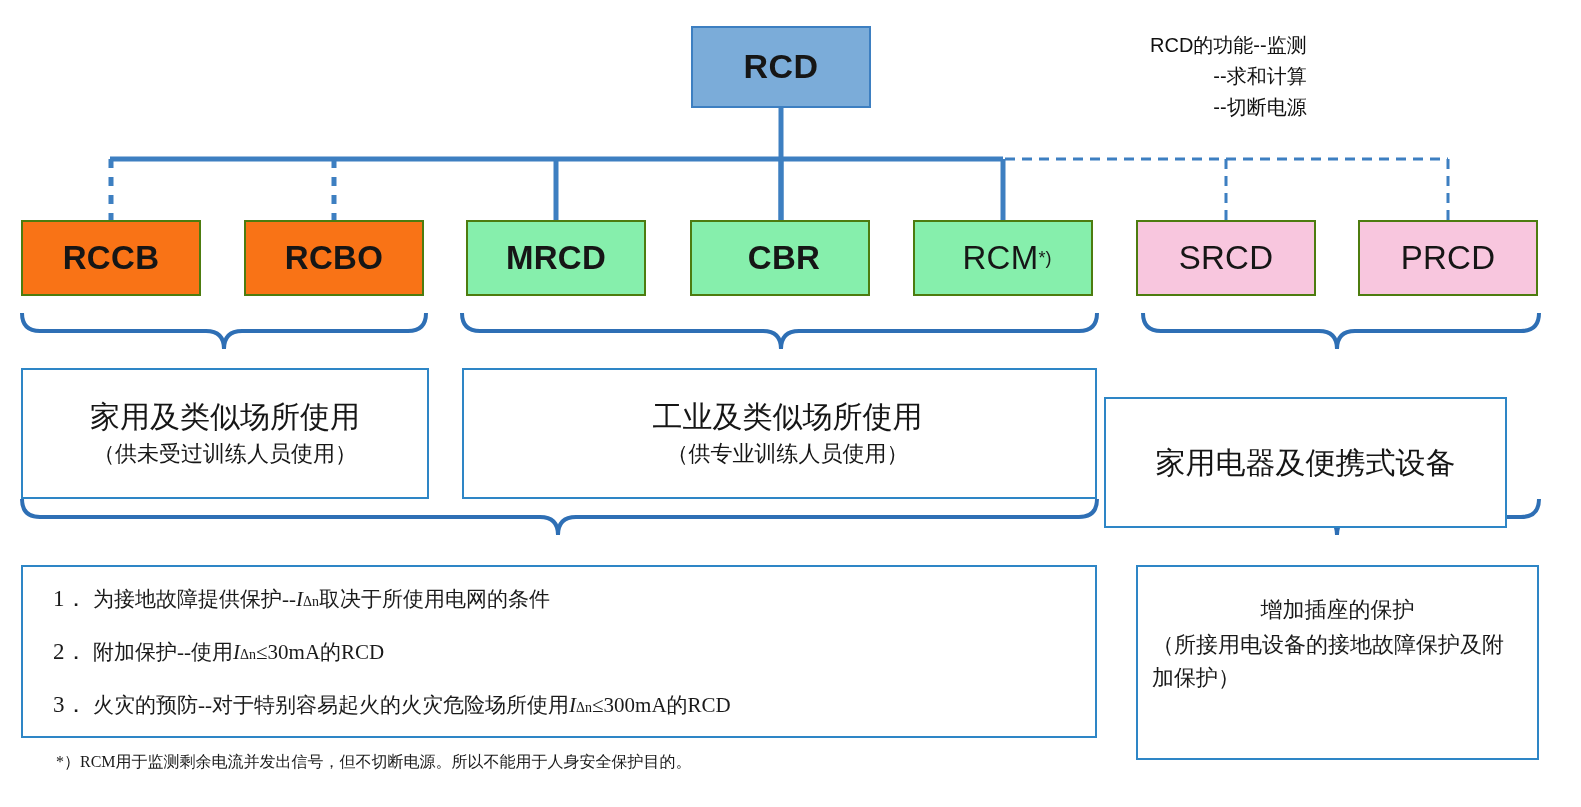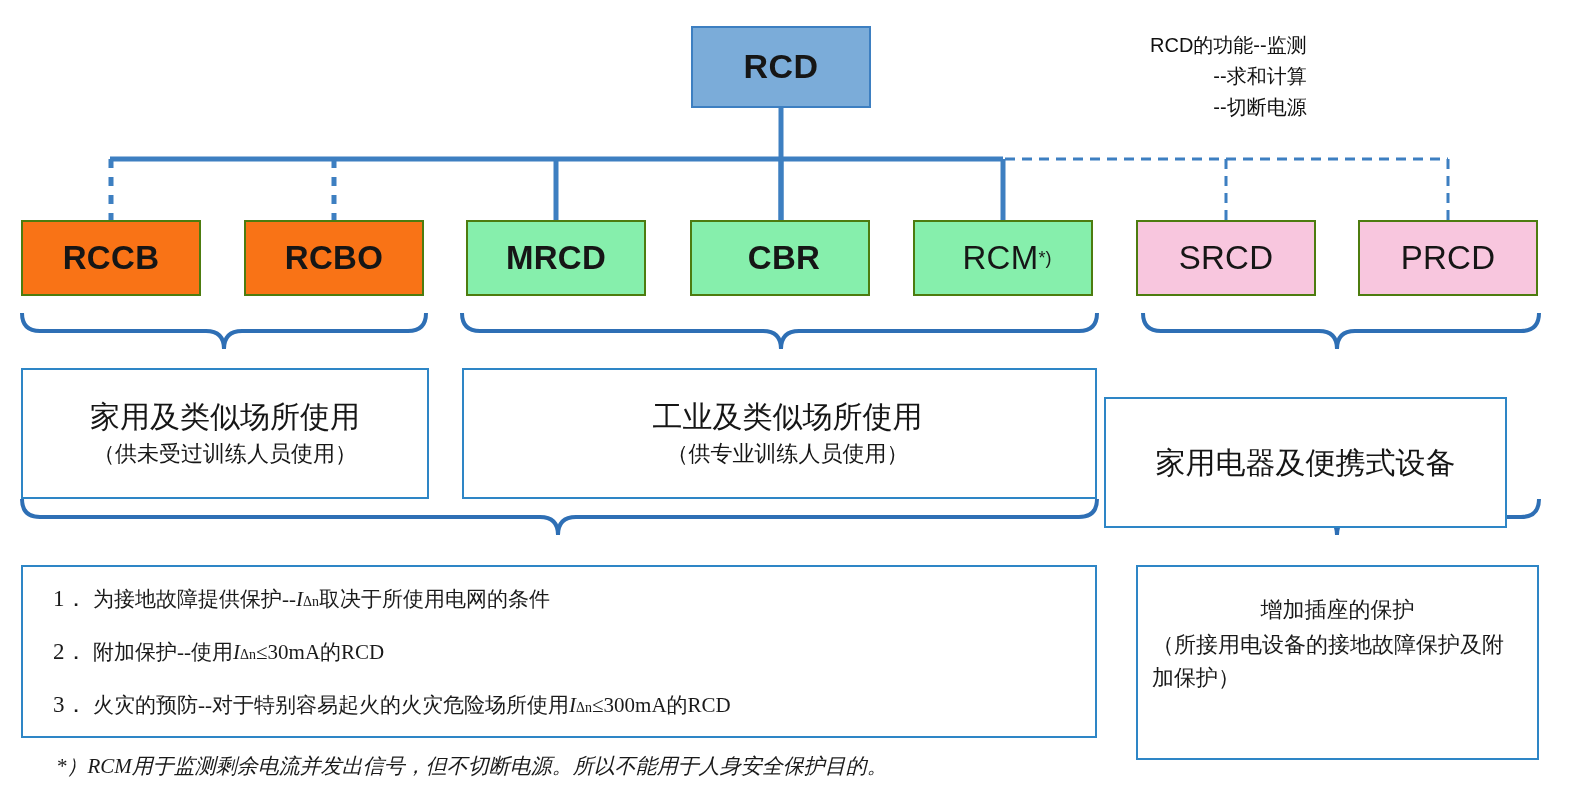--- a/index.html
+++ b/index.html
@@ -153,25 +153,24 @@
     text-align: left;
     line-height: 1.5;
     color: #1a1a1a;
     margin-top: 2px;
   }
 
   
   .footnote {
     position: absolute;
     font-family: "Liberation Serif", "DejaVu Serif", serif;
-    font-size: 21px;
+    font-size: 16px;
     color: #1a1a1a;
     white-space: nowrap;
     z-index: 3;
-    font-style: italic;
   }
 
   
   .annotation {
     position: absolute;
     z-index: 3;
     font-family: "Liberation Sans", "DejaVu Sans", sans-serif;
     font-size: 20px;
     color: #111111;
     line-height: 1.55;

